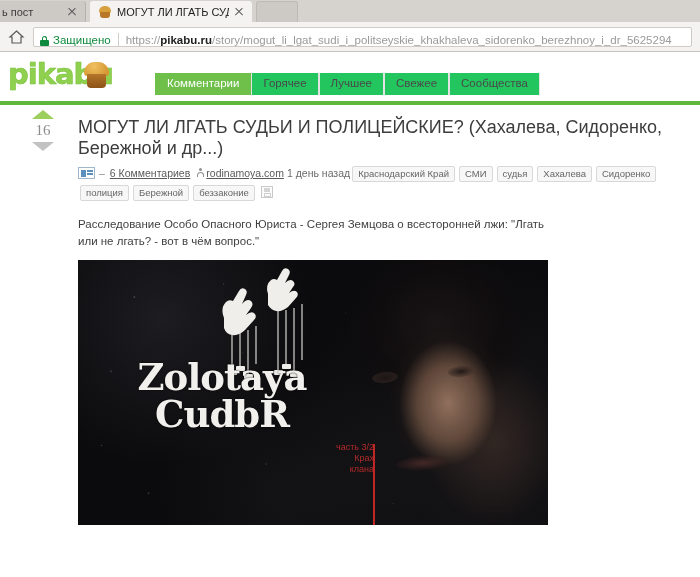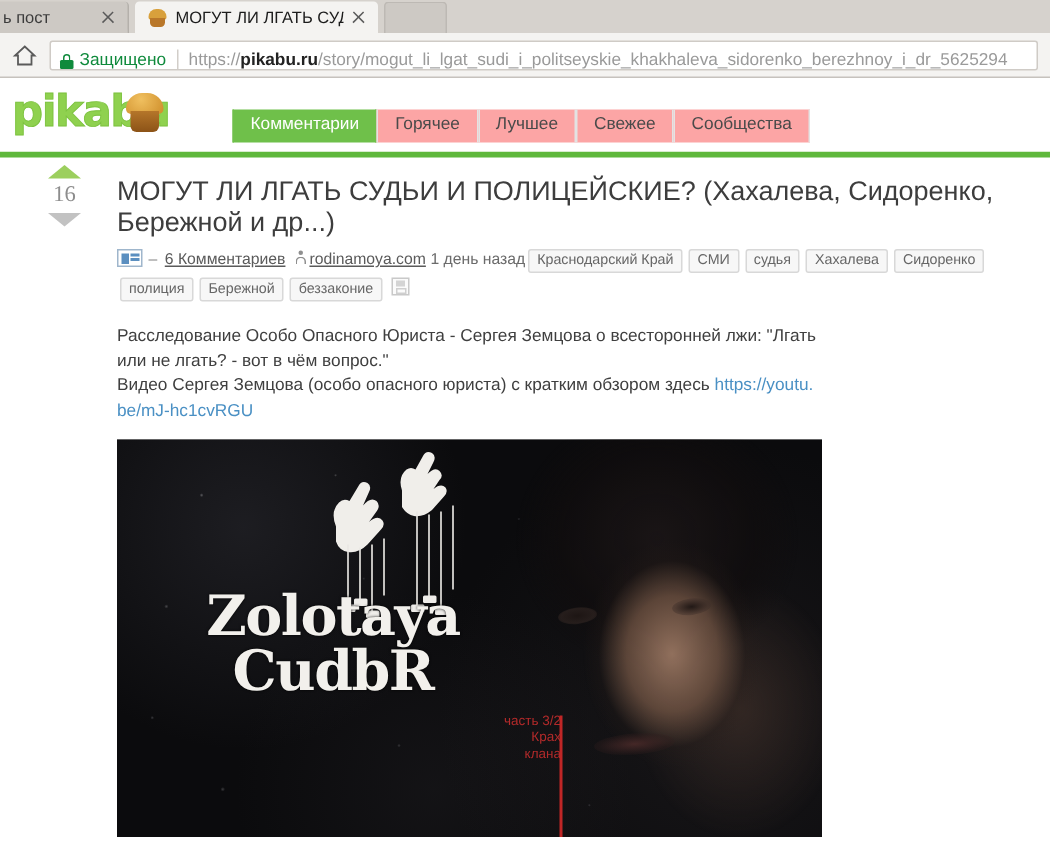--- a/index.html
+++ b/index.html
@@ -241,21 +241,21 @@
     position: absolute;
     left: 155px; top: 20px;
     display: flex;
     align-items: flex-end;
     height: 22px;
   }
   .nav-item {
     font-size: 11.5px;
     color: #4a4a4a;
     padding: 4px 11px 5px 11px;
-    background: #fca5a5;
+    background: #22c55e;
     border-left: 1px solid #e3e3e3;
     border-right: 1px solid #e3e3e3;
     cursor: pointer;
     line-height: 13px;
     box-sizing: border-box;
     height: 22px;
   }
   .nav-item.active {
     background: #6fc04a;
     color: #ffffff;
@@ -598,21 +598,20 @@
       <div class="post-body">
         <h1 class="post-title">МОГУТ ЛИ ЛГАТЬ СУДЬИ И ПОЛИЦЕЙСКИЕ? (Хахалева, Сидоренко, Бережной и др...)</h1>
         <div class="meta">
           <span class="view-icon"><i></i><i></i><i></i></span><span class="meta-dash">–</span><span class="meta-link">6 Комментариев</span><span class="person-icon"></span><span class="meta-link">rodinamoya.com</span><span class="meta-time">1 день назад</span><span class="tags"><span class="tag">Краснодарский Край</span><span class="tag">СМИ</span><span class="tag">судья</span><span class="tag">Хахалева</span><span class="tag">Сидоренко</span><span class="tag">полиция</span><span class="tag">Бережной</span><span class="tag">беззаконие</span></span><span class="save-icon"></span>
         </div>
       </div>
 
       <div class="content">
         <div class="post-text">
           <p>Расследование Особо Опасного Юриста - Сергея Земцова о всесторонней лжи: "Лгать или не лгать? - вот в чём вопрос."</p>
-          <p><span>Видео Сергея Земцова (особо опасного юриста) с кратким обзором здесь </span><a class="ext-link" href="#">https://youtu.be/mJ-hc1cvRGU</a></p>
         </div>
 
         <div class="media">
           <div class="media-bg"></div>
           <div class="speckles"></div>
           <div class="face"></div>
           <div class="eye l"></div>
           <div class="eye r"></div>
           <div class="lips"></div>
 

